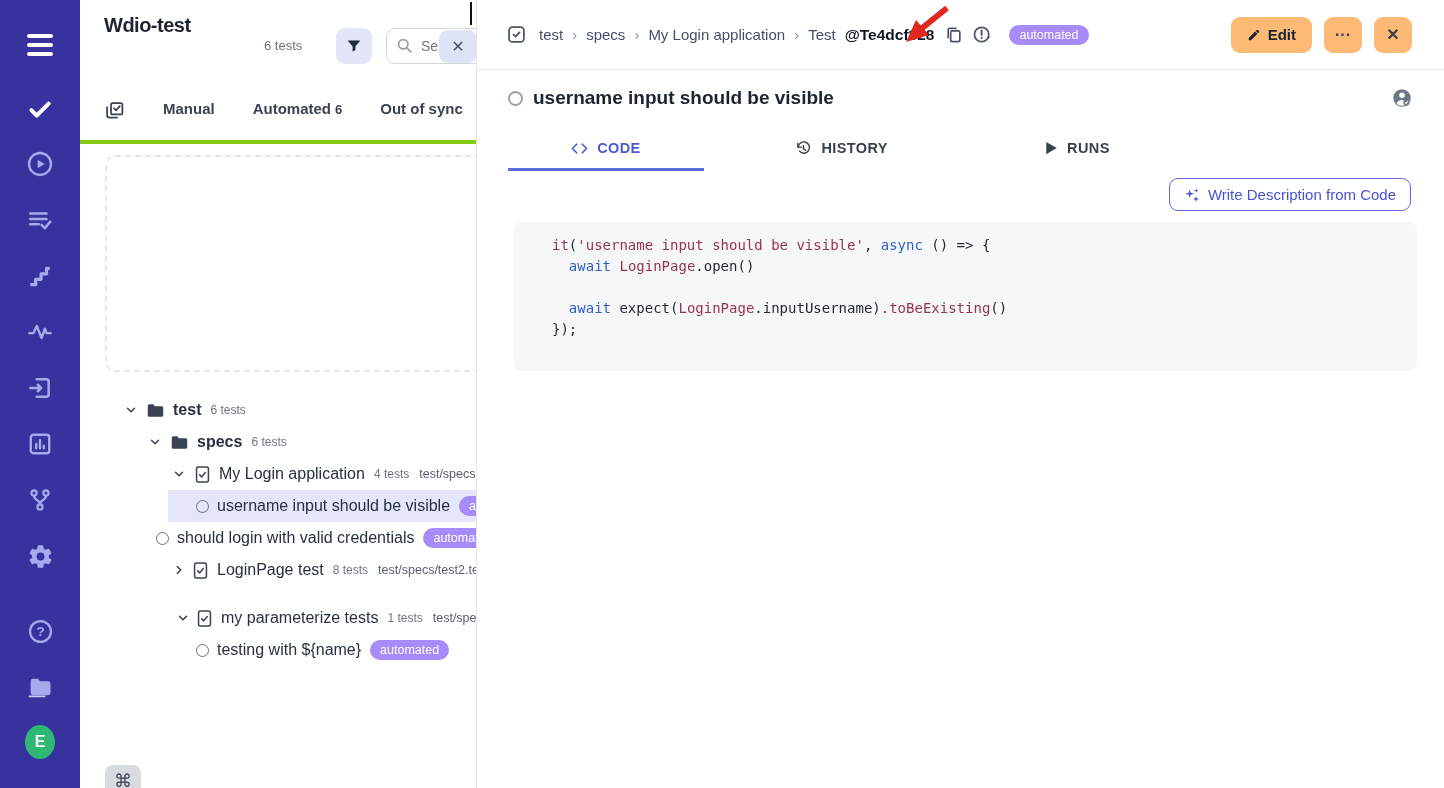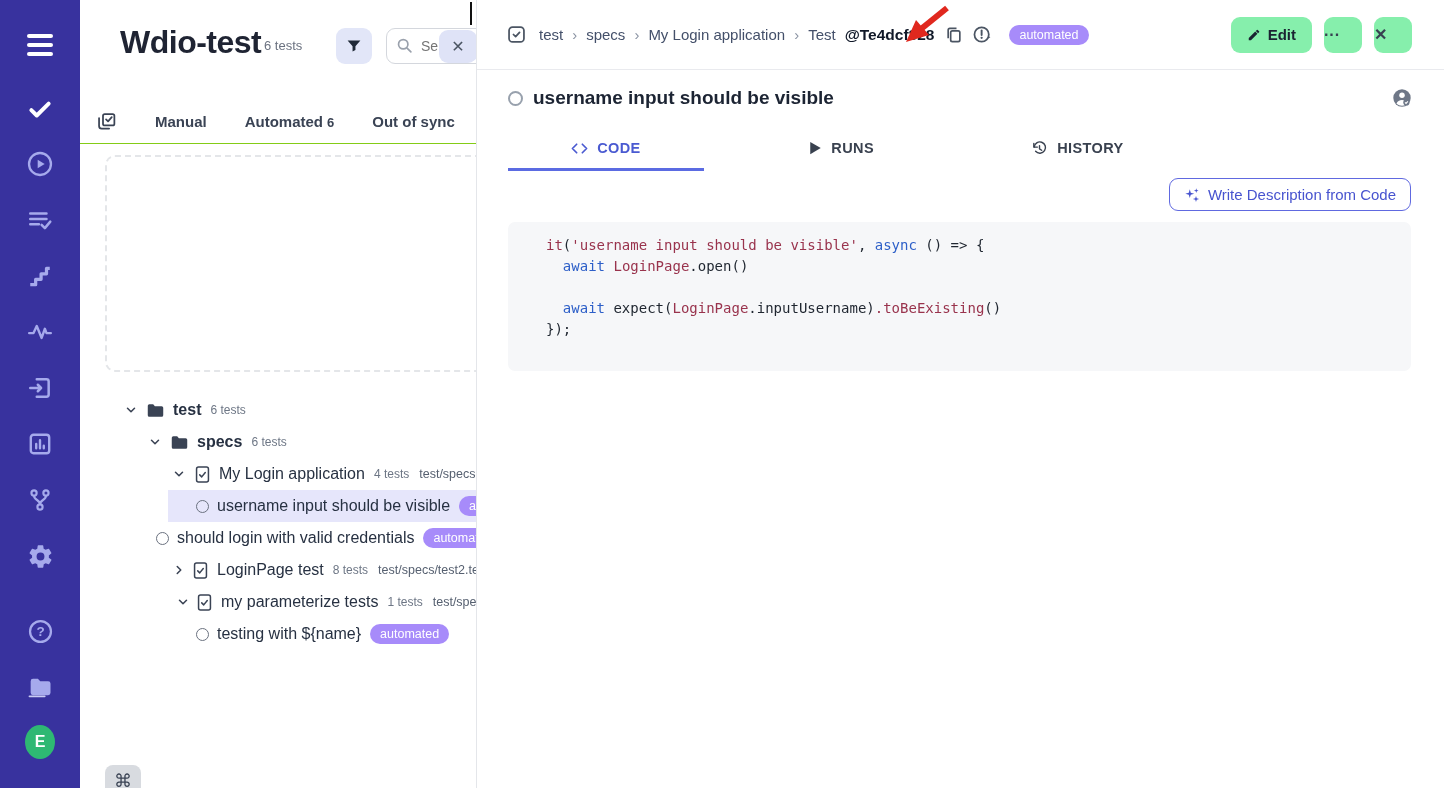--- a/index.html
+++ b/index.html
@@ -11,34 +11,34 @@
   .sidebar { position:absolute; left:0; top:0; width:80px; height:788px; background:#38329e; }
   .side-ic { position:absolute; left:50%; transform:translateX(-50%); width:30px; height:30px;
     display:flex; align-items:center; justify-content:center; cursor:pointer; }
   .avatar { width:34px; height:34px; border-radius:50%; background:#2eb873; color:#fff;
     font-size:16px; font-weight:700; display:flex; align-items:center; justify-content:center; }
 
   
   .left-panel { position:absolute; left:80px; top:0; width:397px; height:788px;
     background:#fff; border-right:1px solid #e4e6ea; overflow:hidden; }
   .lp-header { position:absolute; left:0; top:0; width:100%; height:100px; }
-  .lp-title { position:absolute; left:24px; top:24px; font-size:32px; font-weight:800; color:#1f2433; letter-spacing:-0.5px;margin-left:16px; }
+  .lp-title { position:absolute; left:24px; top:14px; font-size:20px; font-weight:800; color:#1f2433; letter-spacing:-0.5px; }
   .lp-count { position:absolute; left:184px; top:38px; font-size:13px; color:#6b7280; }
   .filter-btn { position:absolute; left:256px; top:28px; width:36px; height:36px; border:0;
     background:#e2e6f8; border-radius:9px; display:flex; align-items:center; justify-content:center; cursor:pointer; }
   .search-wrap { position:absolute; left:306px; top:28px; width:130px; height:36px; }
   .search-wrap input { width:100%; height:100%; border:1px solid #d4d7dd; border-radius:9px;
     padding:0 8px 0 34px; font-size:14px; color:#374151; outline:none; }
   .search-wrap .mag { position:absolute; left:10px; top:9px; }
   .clear-btn { position:absolute; left:359px; top:30px; width:38px; height:33px; border:0;
     background:#dfe3f7; border-radius:9px; color:#4b5563; font-size:16px; cursor:pointer; }
 
   .lp-tabs { position:absolute; left:0; top:100px; width:100%; height:44px;
-    display:flex; align-items:center; padding-left:16px; gap:38px;
-    border-bottom:1px solid #84cc16; }
+    display:flex; padding-left:24px; gap:38px;
+    border-bottom:4px solid #84cc16; }
   .lp-tab { font-size:15px; font-weight:700; color:#3a4354; cursor:pointer; white-space:nowrap; }
   .lp-tab .cnt { font-size:13px; font-weight:700; margin-left:4px; }
 
   .dropzone { position:absolute; left:25px; top:155px; width:390px; height:217px;
     border:2px dashed #e4e6e9; border-radius:10px; }
 
   .tree { position:absolute; left:0; top:394px; width:100%; }
   .tree-row { height:32px; display:flex; align-items:center; white-space:nowrap;
     font-size:16px; color:#273142; cursor:pointer; }
   .tree-row.sel { background:linear-gradient(to right, transparent 88px, #e6e6fb 88px); }
@@ -61,23 +61,23 @@
   .right-panel { position:absolute; left:477px; top:0; width:967px; height:788px; background:#fff; }
   .rp-header { position:absolute; left:0; top:0; width:100%; height:70px; display:flex;
     align-items:center; padding:0 32px 0 29px; border-bottom:1px solid #e9eaee; }
   .crumbs { display:flex; align-items:center; gap:9px; font-size:15px; color:#44506a; }
   .crumb { cursor:pointer; }
   .crumb-sep { color:#8a93a3; }
   .crumb-id { font-weight:800; color:#101828; font-size:15.5px; }
   .hd-ic { margin-left:10px; cursor:pointer; display:flex; }
   .hd-badge { margin-left:16px; }
   .hd-spacer { flex:1; }
-  .hd-btn { height:36px; border:0; background:#86efac; border-radius:9px; color:#1b2332;
+  .hd-btn { height:36px; border:0; background:#fdba74; border-radius:9px; color:#1b2332;
     font-size:15px; font-weight:600; cursor:pointer; display:flex; align-items:center;
-    justify-content:space-between; gap:7px; }
+    justify-content:center; gap:7px; }
   .hd-btn.edit { padding:0 16px; }
   .hd-btn.sq { width:38px; font-size:16px; color:#374151; }
   .hd-btn + .hd-btn { margin-left:12px; }
   .annot-arrow { position:absolute; left:424px; top:4px; width:50px; height:42px; pointer-events:none; }
 
   .test-title-row { position:absolute; left:31px; top:83px; width:905px; height:30px;
     display:flex; align-items:center; }
   .tt-circle { width:15px; height:15px; border:2px solid #98a1ad; border-radius:50%; margin-right:10px; }
   .test-title { font-size:19px; font-weight:800; color:#1c2433; }
   .assignee { margin-left:auto; cursor:pointer; }
@@ -86,21 +86,21 @@
     display:grid; grid-template-columns:repeat(4,1fr);gap:40px; }
   .rp-tab { display:flex; align-items:center; justify-content:center; gap:9px;
     font-size:14.5px; font-weight:700; letter-spacing:0.4px; color:#39414f; cursor:pointer;
     border-bottom:3px solid transparent; }
   .rp-tab.active { color:#4a5ad1; border-bottom-color:#5b6be2; }
 
   .ai-btn { position:absolute; right:33px; top:178px; height:33px; background:#fff;
     border:1px solid #6069e0; border-radius:9px; padding:0 14px; color:#4753cf;
     font-size:15px; display:flex; align-items:center; gap:8px; cursor:pointer; }
 
-  .code-card { position:absolute; left:31px; top:222px; width:903px; height:149px;
+  .code-card { position:absolute; left:37px; top:222px; width:903px; height:149px;
     background:#f6f7f9; border-radius:7px; padding:13px 20px 0 38px;
     font-family:"DejaVu Sans Mono", monospace; font-size:14px; line-height:21px; }
   .code-line { min-height:21px; white-space:pre; }
   .c-d { color:#1f2630; }
   .c-r { color:#99334d; }
   .c-b { color:#2d5fc8; }
 </style>
 </head>
 <body>
 
@@ -285,21 +285,21 @@
         <span class="ticon">
           <svg width="17" height="19" viewBox="0 0 20 24" stroke="#3a4354" stroke-width="1.9" fill="none" stroke-linecap="round" stroke-linejoin="round">
             <rect x="2.5" y="2.5" width="15" height="19" rx="2.5"></rect>
             <path d="M6.5 12.5l2.5 2.5 4.5-5.5"></path>
           </svg>
         </span>
         <span class="lbl ">LoginPage test</span>
         <span class="cnt">8 tests</span>
         <span class="path">test/specs/test2.tes</span>
       </div>
-      <div class="tree-row" style="padding-left: 96px;">
+      <div class="tree-row" style="padding-left: 96px; margin-top: 16px;">
         <span class="chev">
           <svg width="14" height="14" viewBox="0 0 24 24" stroke="#3a4354" stroke-width="2.6" fill="none" stroke-linecap="round" stroke-linejoin="round">
             <path d="M6 9l6 6 6-6"></path>
           </svg>
         </span>
         <span class="ticon">
           <svg width="17" height="19" viewBox="0 0 20 24" stroke="#3a4354" stroke-width="1.9" fill="none" stroke-linecap="round" stroke-linejoin="round">
             <rect x="2.5" y="2.5" width="15" height="19" rx="2.5"></rect>
             <path d="M6.5 12.5l2.5 2.5 4.5-5.5"></path>
           </svg>
@@ -385,32 +385,32 @@
   </div>
 
   <nav class="rp-tabs">
     <span class="rp-tab active">
       <svg width="17" height="15" viewBox="0 0 24 20" stroke="#4a5ad1" stroke-width="2.4" fill="none" stroke-linecap="round" stroke-linejoin="round">
           <path d="M8 4l-6 6 6 6M16 4l6 6-6 6"></path>
         </svg>
       <span>CODE</span>
     </span>
     <span class="rp-tab">
-      <svg width="13" height="14" viewBox="0 0 14 16">
-          <path d="M1 1l12 7-12 7z" fill="#39414f"></path>
-        </svg>
-      <span>RUNS</span>
-    </span>
-    <span class="rp-tab">
       <svg width="17" height="17" viewBox="0 0 24 24" stroke="#39414f" stroke-width="2" fill="none" stroke-linecap="round" stroke-linejoin="round">
           <path d="M4 5v5h5"></path>
           <path d="M4.5 10a8 8 0 1 1 2 6"></path>
           <path d="M12 8v4.5l3 2"></path>
         </svg>
       <span>HISTORY</span>
+    </span>
+    <span class="rp-tab">
+      <svg width="13" height="14" viewBox="0 0 14 16">
+          <path d="M1 1l12 7-12 7z" fill="#39414f"></path>
+        </svg>
+      <span>RUNS</span>
     </span>
   </nav>
 
   <button class="ai-btn">
     <svg width="16" height="16" viewBox="0 0 18 18">
         <path fill="#4753cf" d="M6.5 2.5l1.1 3.9 3.9 1.1-3.9 1.1-1.1 3.9-1.1-3.9L1.5 7.5l3.9-1.1zM13.5 10l.8 2.7 2.7.8-2.7.8-.8 2.7-.8-2.7-2.7-.8 2.7-.8zM13.8 1.5l.6 2 2 .6-2 .6-.6 2-.6-2-2-.6 2-.6z"></path>
       </svg>
     <span>Write Description from Code</span>
   </button>
 

